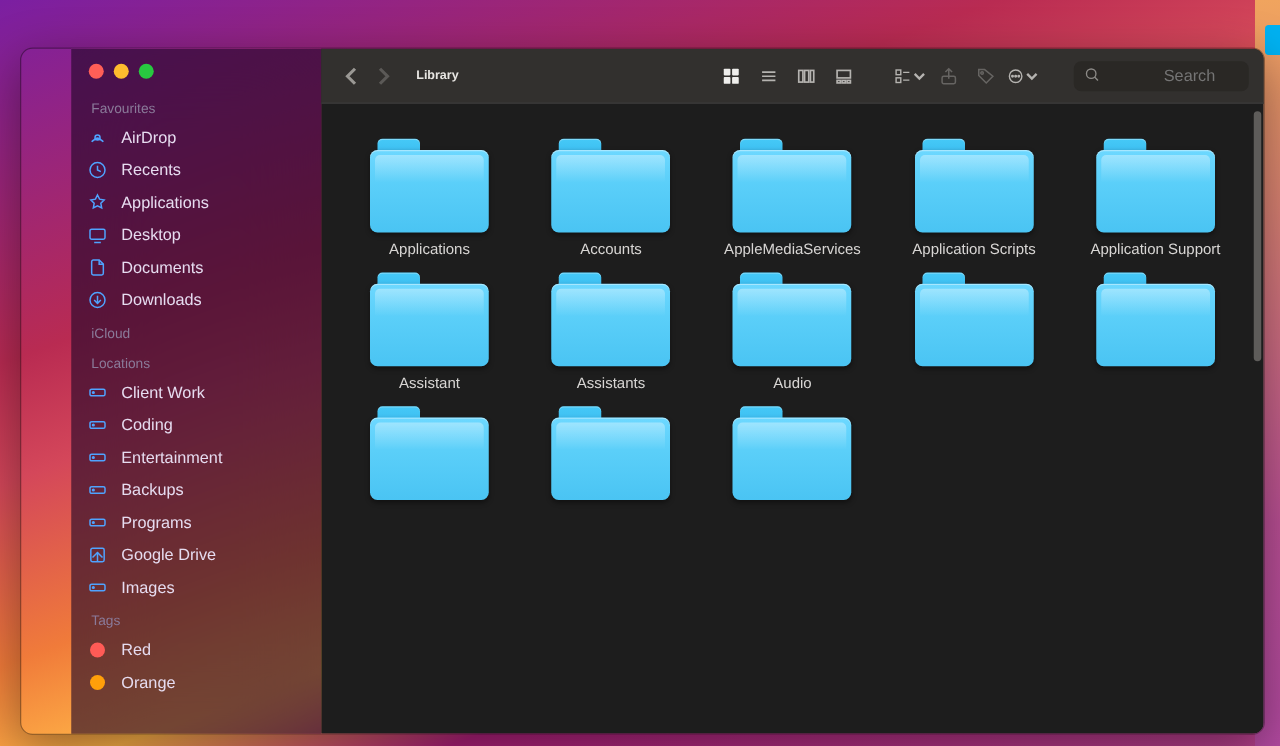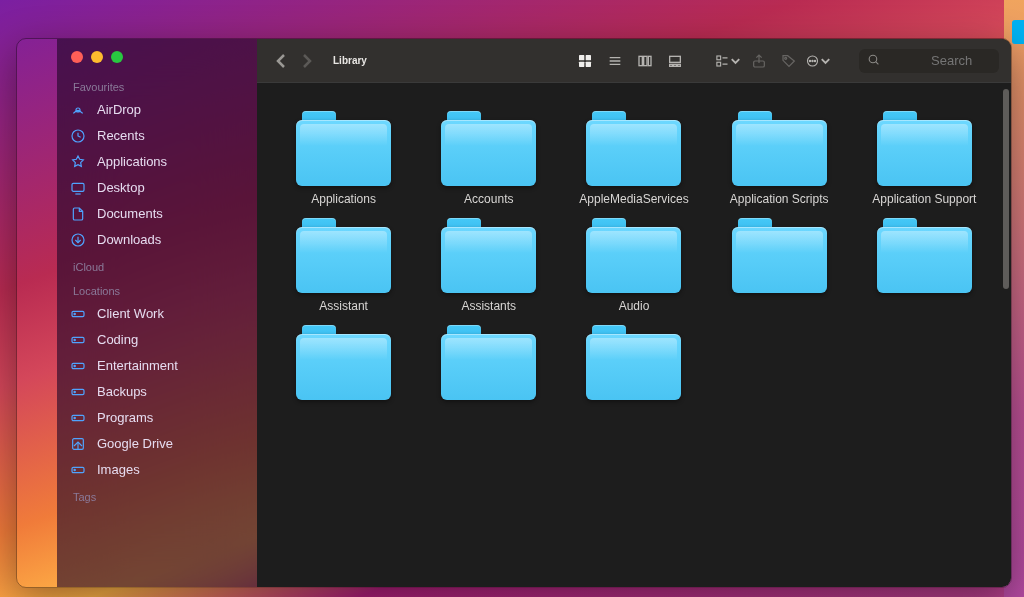--- a/index.html
+++ b/index.html
@@ -236,20 +236,34 @@
             <svg viewBox="0 0 24 24" fill="none" stroke="currentColor" stroke-width="1.8">
               <rect x="3" y="8" width="18" height="8" rx="2"></rect>
               <circle cx="7" cy="12" r="1" fill="currentColor"></circle>
             </svg>
           </span>
           <span>Images</span>
         </div>
       </div>
 
     <div class="section-label">Tags</div>
+    <div id="tag-list" class="tags">
+        <div class="sb-item">
+          <span class="sb-icon">
+            <span class="tag-dot" style="background: rgb(255, 91, 86);"></span>
+          </span>
+          <span>Red</span>
+        </div>
+        <div class="sb-item">
+          <span class="sb-icon">
+            <span class="tag-dot" style="background: rgb(255, 159, 10);"></span>
+          </span>
+          <span>Orange</span>
+        </div>
+      </div>
   </div>
 
   <div class="main">
     <div class="toolbar">
       <div class="nav-btns">
         <div class="nav-btn">
           <svg viewBox="0 0 24 24" fill="none" stroke="currentColor" stroke-width="2.5">
               <polyline points="15 18 9 12 15 6"></polyline>
             </svg>
         </div>

